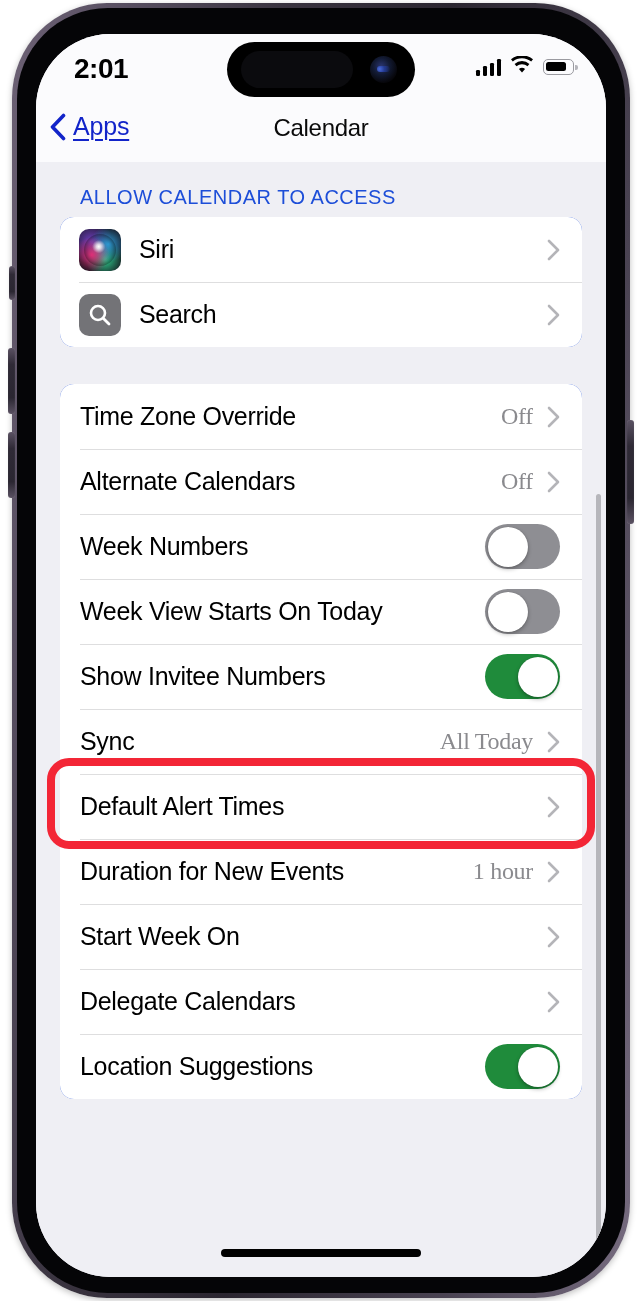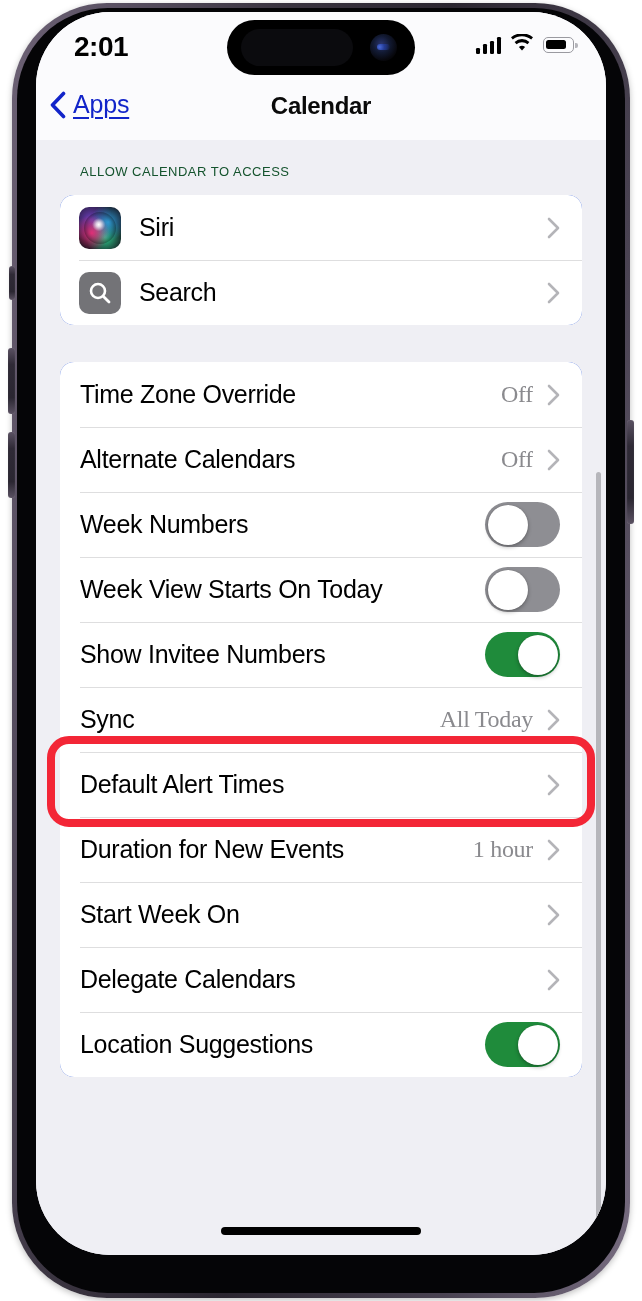--- a/index.html
+++ b/index.html
@@ -20,21 +20,21 @@
     border-radius:95px;
     background:linear-gradient(100deg,#6d6275 0%,#574e60 14%,#3a3440 32%,#2b2630 52%,#4a4352 78%,#776c80 100%);
     box-shadow:0 2px 6px rgba(0,0,0,.25);
   }
   .bezel{
     position:absolute; left:17px; top:8px; width:608px; height:1285px;
     border-radius:91px;
     background:#050507;
   }
   .screen{
-    position:absolute; left:36px; top:12px; width:570px; height:1243px;
+    position:absolute; left:36px; top:34px; width:570px; height:1243px;
     border-radius:74px;
     background:#f2f2f7;
     overflow:hidden;
   }
   .btn-side{
     position:absolute; border-radius:3px;
     background:linear-gradient(180deg,#5a5162,#2f2a36 25%,#2a2631 75%,#5a5162);
     box-shadow:inset 0 0 1px rgba(255,255,255,.25);
   }
   .btn-silent{ left:9px; top:266px; width:6px; height:34px; }
@@ -103,35 +103,35 @@
     cursor:pointer;
   }
   .chev-back{ width:17px; height:28px; display:block; }
   .back-label{
     font-size:25px; color:#1224c9; text-decoration:underline;
     text-underline-offset:4px; text-decoration-thickness:2px;
     letter-spacing:-.2px;
   }
   .nav-title{
     position:absolute; left:0; top:14px; width:570px; text-align:center;
-    font-size:24px; font-weight:700; color:#0a0a0a; letter-spacing:-.3px;
+    font-size:24px; font-weight:400; color:#0a0a0a; letter-spacing:-.3px;
   }
 
   
   .content{
     position:absolute; left:0; top:128px; width:570px; height:1115px;
     background:#efeff4;
   }
   .section-header{
-    font-size:13px; color:#14532d; letter-spacing:.5px;
+    font-size:20px; color:#1d4ed8; letter-spacing:.5px;
     padding:24px 0 8px 44px; text-transform:uppercase;
   }
   .group{
     background:#1d4ed8;
-    margin:8px 24px; border-radius:14px; overflow:hidden;
+    margin:0 24px; border-radius:14px; overflow:hidden;
   }
   .group.spaced{ margin-top:37px; }
 
   .row{
     position:relative; display:flex; align-items:center;
     min-height:65px; padding:0 22px 0 20px;
     background:#fff;
   }
   .row + .row::before{
     content:""; position:absolute; left:20px; right:0; top:0; height:1px;

